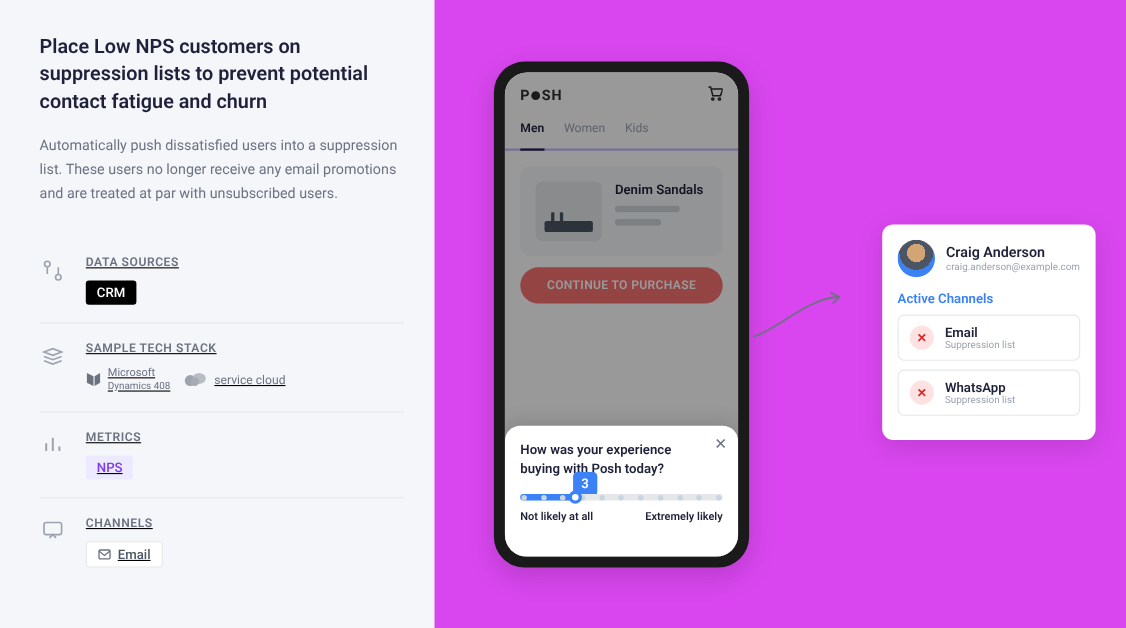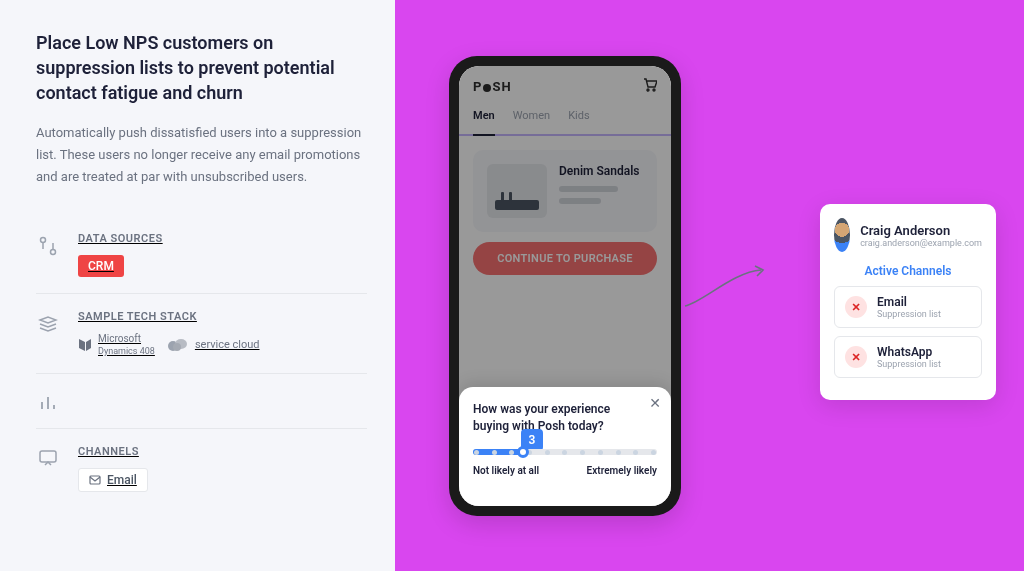--- a/index.html
+++ b/index.html
@@ -15,21 +15,21 @@
     .page-desc { font-size: 13px; color: #6b7280; line-height: 1.7; margin-bottom: 28px; }
     
     .section { display: flex; gap: 18px; padding: 16px 0; border-bottom: 1px solid #e5e7eb; text-decoration: underline; }
     .section:last-child { border-bottom: none; }
     .section-icon { width: 24px; display: flex; align-items: flex-start; justify-content: center; padding-top: 4px; color: #9ca3af; }
     .section-body { flex: 1; }
     .section-label { font-size: 11px; font-weight: 600; color: #6b7280; letter-spacing: 0.5px; text-transform: uppercase; margin-bottom: 10px; }
     
     .tags { display: flex; gap: 8px; flex-wrap: wrap; }
     .tag { padding: 4px 10px; border-radius: 3px; font-size: 12px; font-weight: 500; color: #fff; }
-    .tag-purple { background: #ef4444; }
+    .tag-purple { background: #000000; }
     .tag-orange { background: #f59e0b; }
     .tag-light-purple { background: #ede9fe; color: #7c3aed; font-weight: 500; }
     .tag-white { background: #fff; color: #4b5563; border: 1px solid #e5e7eb; padding: 4px 10px; display: inline-flex; align-items: center; gap: 6px; }
     
     .tech-logos { display: flex; gap: 12px; align-items: center; }
     .tech-logo { display: flex; align-items: center; gap: 6px; font-size: 11px; color: #6b7280; }
     .ms-logo { width: 14px; height: 14px; }
     
     
     .right-panel { flex: 1; padding: 30px 36px; position: relative; background: #d946ef; }
@@ -72,28 +72,28 @@
     .slider-dot { width: 5px; height: 5px; background: #cbd5e1; border-radius: 50%; }
     .slider-fill { position: absolute; left: 0; top: 0; height: 6px; width: 28%; background: #3b82f6; border-radius: 3px; }
     .slider-thumb { position: absolute; left: 26%; top: -20px; width: 22px; height: 22px; background: #3b82f6; color: #fff; border-radius: 4px; font-size: 12px; font-weight: 600; display: flex; align-items: center; justify-content: center; }
     .slider-thumb::after { content: ''; position: absolute; bottom: -4px; left: 50%; transform: translateX(-50%); border: 4px solid transparent; border-top-color: #3b82f6; border-bottom: none; }
     .slider-handle { position: absolute; left: 24%; top: -3px; width: 12px; height: 12px; background: #fff; border: 3px solid #3b82f6; border-radius: 50%; }
     
     .slider-labels { display: flex; justify-content: space-between; font-size: 10px; font-weight: 600; color: #1e2139; margin-top: 8px; margin-bottom: 14px; }
     .submit-btn { background: #3b82f6; color: #fff; font-size: 12px; font-weight: 500; text-align: center; padding: 10px; border-radius: 6px; }
     
     
-    .user-card { position: absolute; right: 28px; top: 204px; width: 176px; background: #fff; border-radius: 10px; box-shadow: 0 6px 24px rgba(0,0,0,0.12); padding: 14px; }
+    .user-card { position: absolute; right: 28px; top: 204px; width: 194px; background: #fff; border-radius: 10px; box-shadow: 0 6px 24px rgba(0,0,0,0.12); padding: 14px; }
     .user-header { display: flex; gap: 10px; align-items: center; margin-bottom: 12px; }
     .avatar { width: 34px; height: 34px; border-radius: 50%; background: linear-gradient(135deg, #e0e7ff, #fef3c7); display: flex; align-items: center; justify-content: center; font-size: 18px; overflow: hidden; }
     .avatar-inner { width: 100%; height: 100%; background: radial-gradient(circle at 50% 35%, #d4a574 0%, #d4a574 30%, #4b5563 30%, #4b5563 55%, #3b82f6 55%); }
     .user-name { font-size: 13px; font-weight: 600; color: #1e2139; }
     .user-email { font-size: 9px; color: #9ca3af; }
     
-    .channels-label { font-size: 12px; font-weight: 600; color: #3b82f6; margin-bottom: 8px; text-align: center; }
+    .channels-label { font-size: 12px; font-weight: 600; color: #3b82f6; margin-bottom: 8px; }
     .channel-item { display: flex; gap: 10px; align-items: center; padding: 8px 10px; border: 1px solid #e5e7eb; border-radius: 6px; margin-bottom: 8px; }
     .channel-icon { width: 22px; height: 22px; background: #fee2e2; border-radius: 50%; display: flex; align-items: center; justify-content: center; color: #dc2626; font-size: 11px; font-weight: bold; }
     .channel-name { font-size: 12px; font-weight: 600; color: #1e2139; }
     .channel-sub { font-size: 9px; color: #9ca3af; }
     
     
     .arrow { position: absolute; left: 288px; top: 264px; width: 84px; height: 44px; }
   </style>
 </head>
 <body>
@@ -147,20 +147,26 @@
           </div>
         </div>
       </div>
     </div>
 
     <div class="section">
       <div class="section-icon">
         <svg width="18" height="18" viewBox="0 0 18 18" fill="none" stroke="currentColor" stroke-width="1.8">
             <path d="M3 15V8M9 15V3M15 15v-4"></path>
           </svg>
+      </div>
+      <div class="section-body">
+        <div class="section-label">METRICS</div>
+        <div class="tags">
+          <span class="tag tag-light-purple">NPS</span>
+        </div>
       </div>
     </div>
 
     <div class="section">
       <div class="section-icon">
         <svg width="20" height="18" viewBox="0 0 20 18" fill="none" stroke="currentColor" stroke-width="1.5">
             <rect x="2" y="2" width="16" height="11" rx="2"></rect>
             <path d="M7 16l3-3 3 3"></path>
           </svg>
       </div>

